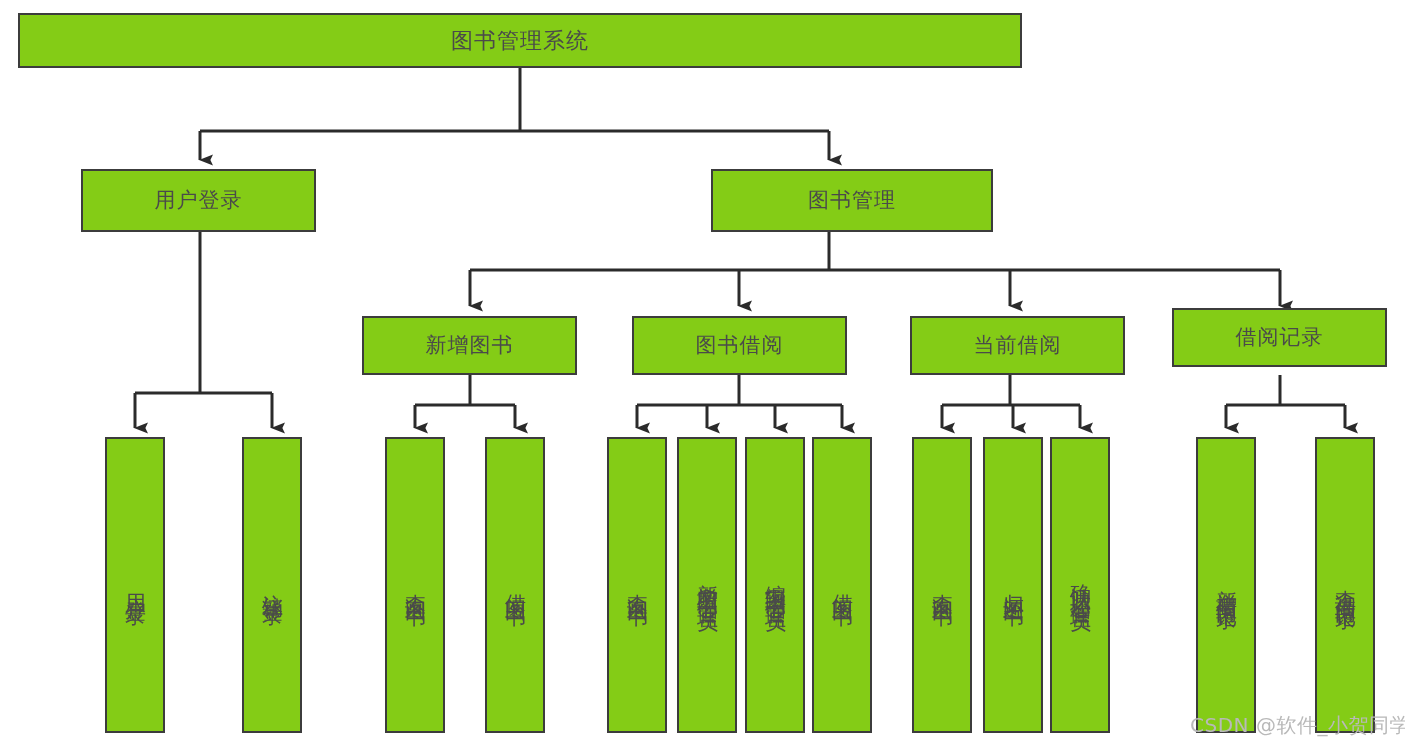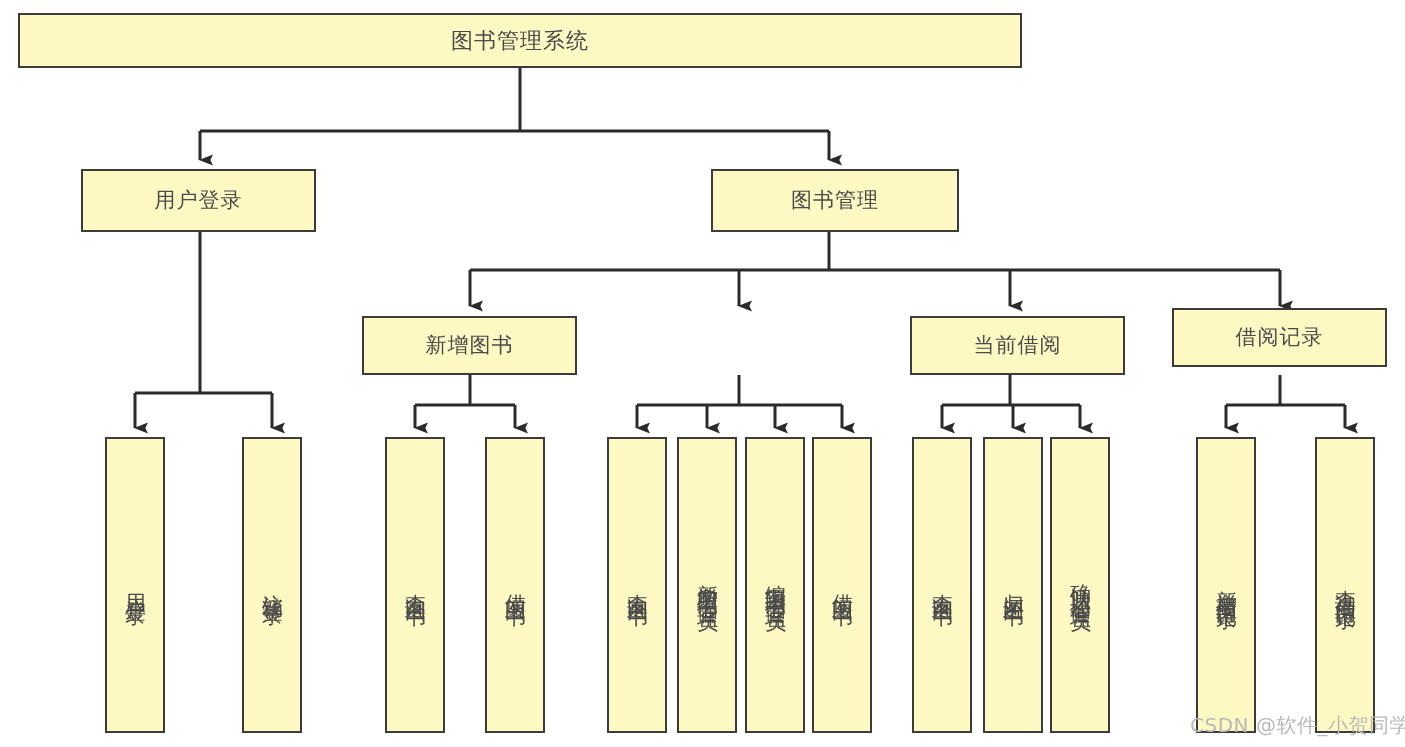--- a/index.html
+++ b/index.html
@@ -3,21 +3,21 @@
 <meta charset="utf-8">
 <title>图书管理系统 功能结构图</title>
 <style>
   html,body{margin:0;padding:0;background:#ffffff;}
   body{font-family:"DejaVu Sans","Liberation Sans",sans-serif;}
   #canvas{position:relative;width:1405px;height:747px;background:#ffffff;overflow:hidden;}
   svg#wires{position:absolute;left:0;top:0;width:1405px;height:747px;}
   .node{
     position:absolute;
     box-sizing:border-box;
-    background:#fef9c3;
+    background:#84cc16;
     border:2.5px solid #3c3c3c;
     display:flex;
     align-items:center;
     justify-content:center;
     color:#4a4a4a;
     line-height:1.18;
     text-align:right;
   }
   .node.h{ 
     font-size:21px;
@@ -105,26 +105,29 @@
     </g>
   </svg>
 
   <div class="node h root" id="node-root" style="left: 18px; top: 13px; width: 1004px; height: 55px;">
     <span>图书管理系统</span>
   </div>
 
   <div class="node h" id="node-l2-0" style="left: 81px; top: 169px; width: 235px; height: 63px;">
     <span>用户登录</span>
   </div>
-  <div class="node h" id="node-l2-1" style="left: 711px; top: 169px; width: 248px; height: 63px;">
+  <div class="node h" id="node-l2-1" style="left: 711px; top: 169px; width: 282px; height: 63px;">
     <span>图书管理</span>
   </div>
 
   <div class="node h" id="node-l3-0" style="left: 362px; top: 316px; width: 215px; height: 59px;">
     <span>新增图书</span>
+  </div>
+  <div class="node h" id="node-l3-1" style="left: 632px; top: 316px; width: 215px; height: 59px;">
+    <span>图书借阅</span>
   </div>
   <div class="node h" id="node-l3-2" style="left: 902px; top: 316px; width: 215px; height: 59px; margin-left: 8px;">
     <span>当前借阅</span>
   </div>
   <div class="node h" id="node-l3-3" style="left: 1172px; top: 308px; width: 215px; height: 59px;">
     <span>借阅记录</span>
   </div>
 
   <div class="node v" id="node-leaf-0" style="left: 105px; top: 437px; width: 60px; height: 296px;">
     <span>用户登录</span>

